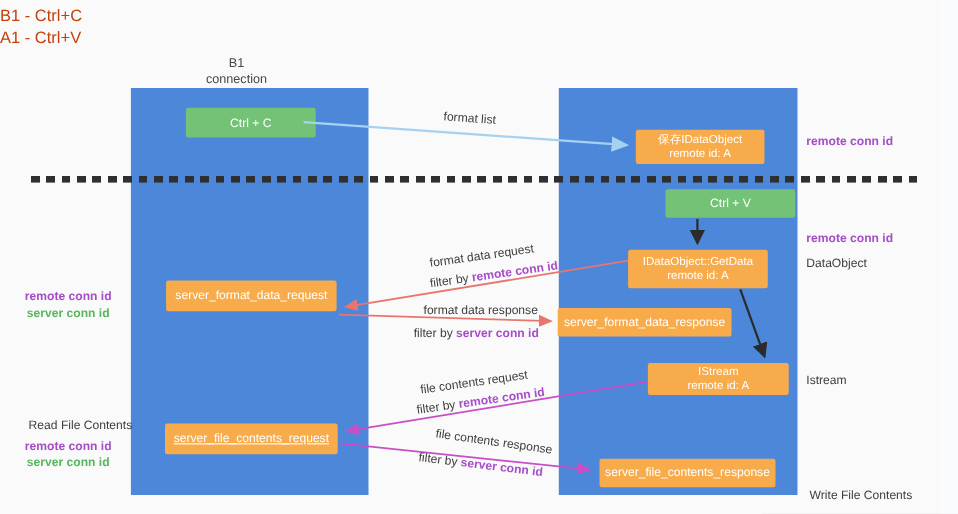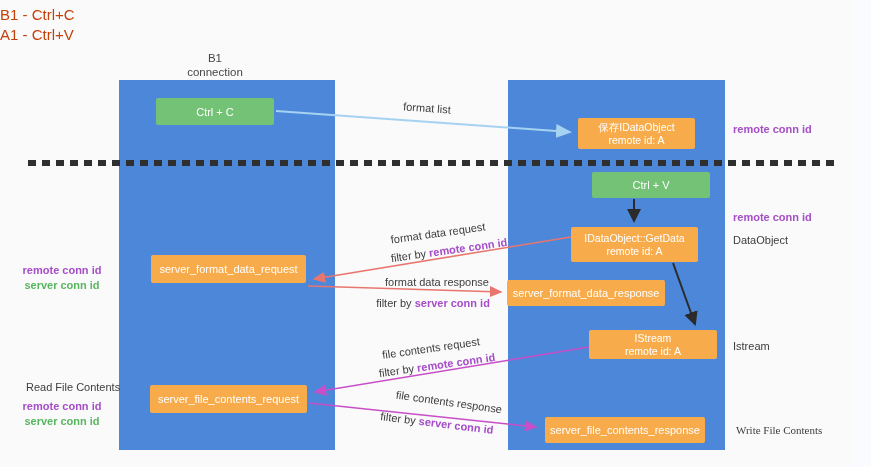--- a/index.html
+++ b/index.html
@@ -26,21 +26,21 @@
   .divider { position:absolute; left:28px; top:160px; width:807px; height:6px; z-index:2;
     background:repeating-linear-gradient(90deg, #2f2f2f 0 8px, transparent 8px 14px); }
 
   .box { position:absolute; display:flex; flex-direction:column; justify-content:center;
     align-items:center; color:#fff; text-align:center; border-radius:2px; z-index:3;
     white-space:nowrap; }
   .box.orange { background:var(--box-orange,#f8ab4b); }
   .box.green  { background:var(--box-green,#74c276); }
   .box .bl { font-size:10.5px; line-height:13px; }
   .box .single { font-size:11px; }
-  .box.keybox { font-size:11px; }
+  .box.keybox { font-size:11px;margin-left:13px; }
 
   .flabel { position:absolute; transform:translate(-50%,-50%) rotate(var(--r,0deg));
     font-size:11px; color:#3d3d3d; white-space:nowrap; z-index:5; }
   .connid { font-weight:bold; color:var(--conn-id-purple,#a64dc8); }
 
   .side { position:absolute; font-size:11px; white-space:nowrap; z-index:5; color:#3d3d3d; }
   .side.purple { font-weight:bold; color:var(--conn-id-purple,#a64dc8); }
   .side-block { position:absolute; width:92px; text-align:center; font-size:11px;
     font-weight:bold; line-height:15px; z-index:5; }
   .side-block .purple { color:var(--conn-id-purple,#a64dc8); }
@@ -102,21 +102,21 @@
 
   <div class="box orange" style="left:507px; top:280px; width:158px; height:26px;">
     <div class="single">server_format_data_response</div>
   </div>
 
   <div class="box orange" style="left:589px; top:330px; width:128px; height:29px;">
     <div class="bl">IStream</div>
     <div class="bl">remote id: A</div>
   </div>
 
-  <div class="box orange" style="left:150px; top:385px; width:157px; height:28px;">
+  <div class="box orange" style="left:150px; top:385px; width:157px; height:28px;text-decoration:underline;">
     <div class="single">server_file_contents_request</div>
   </div>
 
   <div class="box orange" style="left:545px; top:417px; width:160px; height:26px;text-align:right;">
     <div class="single">server_file_contents_response</div>
   </div>
 
   <div class="flabel" style="left:427px; top:108px; --r:4deg;">format list</div>
 
   <div class="flabel" style="left:438px; top:233px; --r:-8deg;">format data request</div>
@@ -132,21 +132,21 @@
   <div class="flabel" style="left:437px; top:365px; --r:-8deg;"><span>filter by </span><span class="connid">remote conn id</span></div>
 
   <div class="flabel" style="left:449px; top:402px; --r:8deg;">file contents response</div>
 
   <div class="flabel" style="left:437px; top:423px; --r:7deg;"><span>filter by </span><span class="connid">server conn id</span></div>
 
   <div class="side purple" style="left:733px; top:123px;">remote conn id</div>
   <div class="side purple" style="left:733px; top:211px;">remote conn id</div>
   <div class="side" style="left:733px; top:234px;">DataObject</div>
   <div class="side" style="left:733px; top:340px;">Istream</div>
-  <div class="side" style="left:736px; top:424px;font-family:Liberation Serif, serif;">Write File Contents</div>
+  <div class="side" style="left:736px; top:445px;">Write File Contents</div>
 
   <div class="side-block" style="left:16px; top:263px;">
     <div class="purple">remote conn id</div>
     <div class="green">server conn id</div>
   </div>
   <div class="side" style="left:26px; top:381px;">Read File Contents</div>
   <div class="side-block" style="left:16px; top:399px;">
     <div class="purple">remote conn id</div>
     <div class="green">server conn id</div>
   </div>

